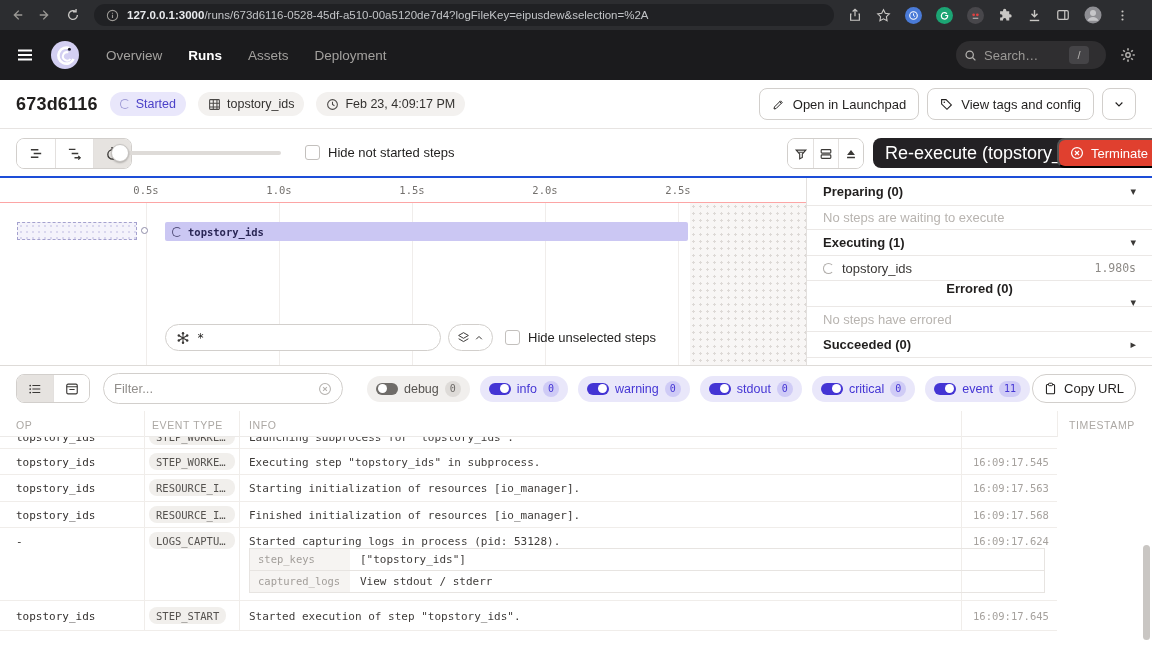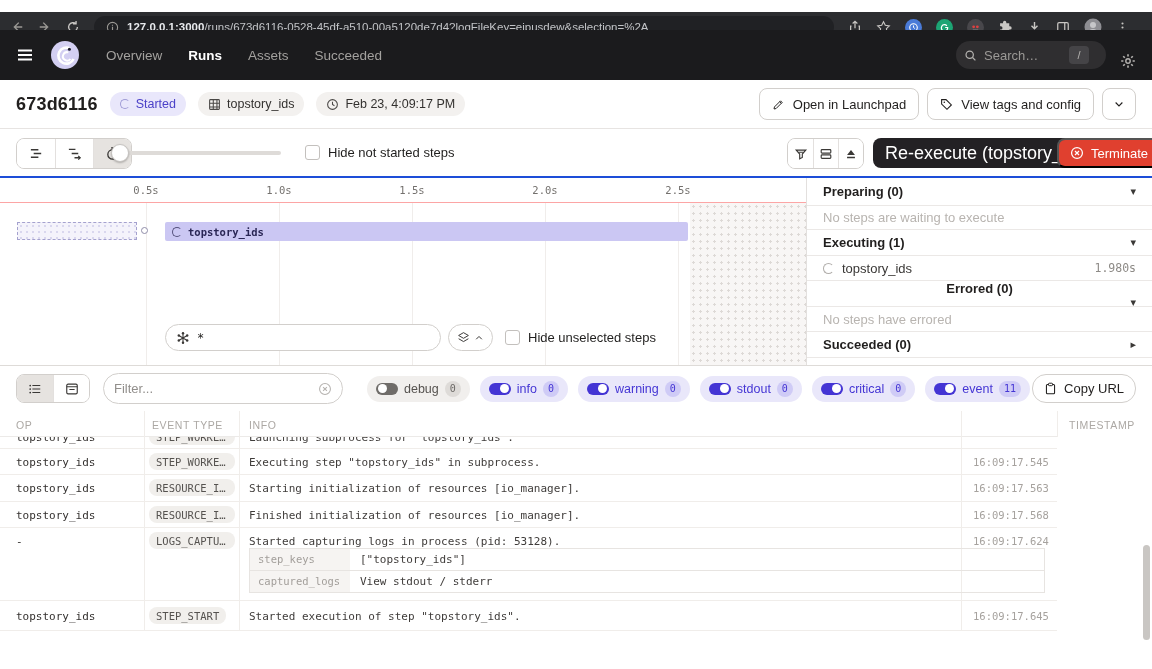--- a/index.html
+++ b/index.html
@@ -3,34 +3,34 @@
 <meta charset="utf-8">
 <style>
   * { margin:0; padding:0; box-sizing:border-box; }
   html,body { background:#e9e9e9; }
   .screen {
     position:relative; width:1152px; height:669px; overflow:hidden;
     background:#ffffff; font-family:"Liberation Sans", sans-serif; color:#211f1e;
   }
   svg { display:block; }
   
-  .browser-bar{position:absolute;top:12px;left:0;width:1152px;height:30px;background:#2c2d30;display:flex;align-items:center;padding:0 10px;gap:14px;}
+  .browser-bar{position:absolute;top:0;left:0;width:1152px;height:30px;background:#2c2d30;display:flex;align-items:center;padding:0 10px;gap:14px;}
   .bicon{color:#9a9894;display:flex;align-items:center;}
   .bicon.lite{color:#c9c7c4;}
   .url-pill{height:22px;flex:0 0 740px;border-radius:11px;background:#202124;display:flex;align-items:center;padding:0 12px;gap:8px;overflow:hidden;}
   .url-text{font-size:11.5px;white-space:nowrap;overflow:hidden;}
   .url-host{color:#e8eaed;font-weight:bold;}
   .url-rest{color:#c2c4c7;}
   .ext-dot{width:17px;height:17px;border-radius:50%;display:flex;align-items:center;justify-content:center;}
   
   .app-nav{position:absolute;top:30px;left:0;width:1152px;height:50px;background:#1b1b1d;display:flex;align-items:center;padding:0 16px;}
   .nav-items{display:flex;gap:26px;margin-left:26px;}
   .nav-item{font-size:13.5px;color:#a3a19e;cursor:pointer;}
   .nav-item.active{color:#ffffff;font-weight:bold;}
-  .nav-right{margin-left:auto;display:flex;align-items:flex-end;gap:14px;}
+  .nav-right{margin-left:auto;display:flex;align-items:center;gap:14px;}
   .search-pill{width:150px;height:28px;border-radius:14px;background:#2f2e30;display:flex;align-items:center;padding:0 8px;gap:7px;}
   .search-input{background:transparent;border:0;outline:0;color:#c8c6c3;font-size:13px;width:78px;font-family:"Liberation Sans",sans-serif;}
   .search-input::placeholder{color:#9b9996;}
   .slash-badge{width:20px;height:18px;border-radius:4px;background:#454447;color:#b5b3b0;font-size:11px;display:flex;align-items:center;justify-content:center;}
   
   .run-header{position:absolute;top:80px;left:0;width:1152px;height:49px;background:#fff;border-bottom:1px solid #e7e4e2;display:flex;align-items:center;padding:0 16px;gap:12px;}
   .run-id{font-size:18px;font-weight:bold;letter-spacing:.2px;}
   .pill{height:24px;border-radius:12px;display:flex;align-items:center;gap:6px;padding:0 10px;font-size:12.5px;}
   .pill.started{background:#e9e7fb;color:#4b41c8;}
   .pill.gray{background:#f3f1ef;color:#33312f;}
@@ -232,21 +232,21 @@
         <circle cx="15" cy="15" r="14" fill="#d3cff2"></circle>
         <path d="M20 8.5a8 8 0 1 0 3.6 10.5" stroke="#ffffff" stroke-width="2.6" fill="none"></path>
         <path d="M18.4 12.4a4.2 4.2 0 1 0 2 6.6" stroke="#ffffff" stroke-width="2" fill="none"></path>
         <circle cx="19.4" cy="9.3" r="1.5" fill="#1d1c2b"></circle>
       </svg>
     </span>
     <div class="nav-items">
       <span class="nav-item">Overview</span>
       <span class="nav-item active">Runs</span>
       <span class="nav-item">Assets</span>
-      <span class="nav-item">Succeeded</span>
+      <span class="nav-item">Deployment</span>
     </div>
     <div class="nav-right">
       <div class="search-pill">
         <span class="bicon" style="color:#b5b3b0;">
           <svg width="13" height="13" viewBox="0 0 16 16">
               <circle cx="7" cy="7" r="4.5" stroke="currentColor" stroke-width="1.5" fill="none"></circle>
               <path d="M10.5 10.5 14 14" stroke="currentColor" stroke-width="1.5"></path>
             </svg>
         </span>
         <input class="search-input" placeholder="Search…" style="">

